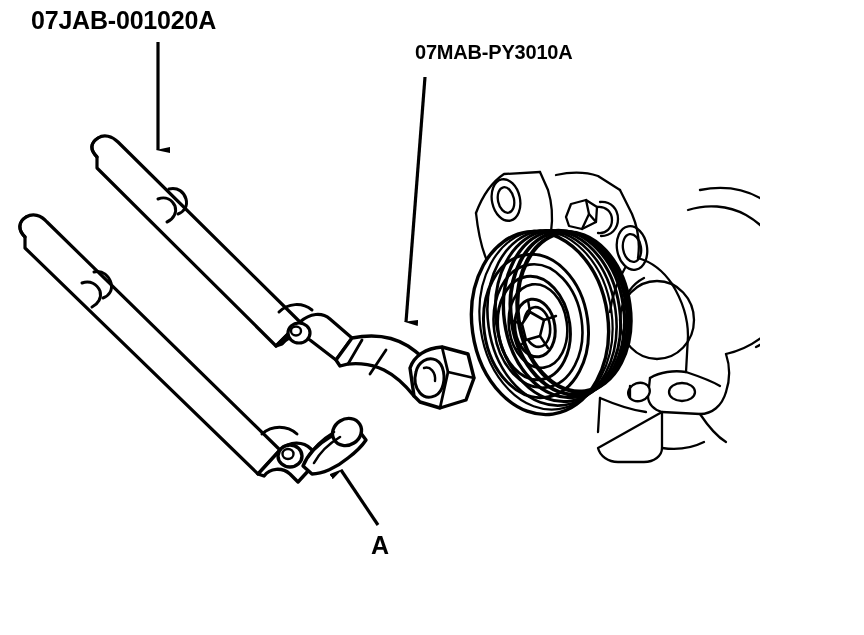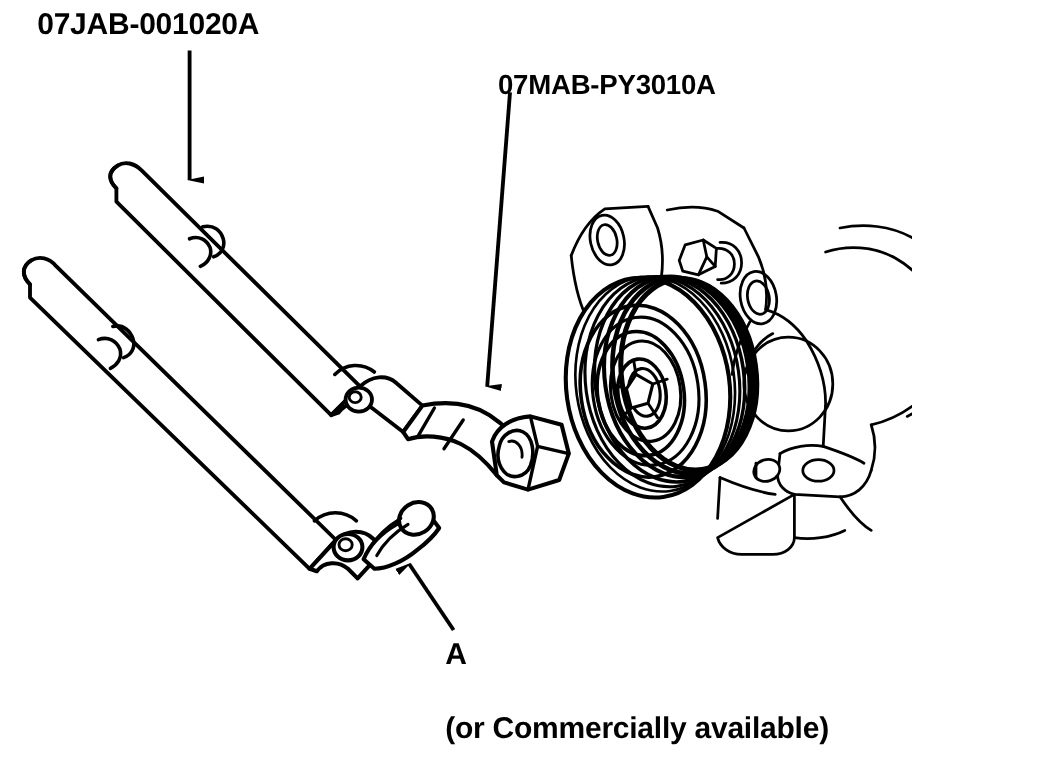--- a/index.html
+++ b/index.html
@@ -32,22 +32,21 @@
     letter-spacing: -0.2px;
   }
   #label-jab {
     left: 31px;
     top: 6px;
     font-size: 25px;
   }
   #label-mab {
     left: 415px;
     top: 41px;
-    font-size: 23px;
-    margin-top: 16px;
+    font-size: 20px;
   }
   #label-a {
     left: 371px;
     top: 531px;
     font-size: 25px;
   }
   #label-jaa {
     left: 371px;
     top: 562px;
     font-size: 25px;
@@ -275,15 +274,14 @@
 
   </svg>
 
   <div class="label" id="label-jab">07JAB-001020A</div>
 
   <div class="label" id="label-mab">07MAB-PY3010A</div>
 
   <div class="label" id="label-a">A</div>
 
 
-  <div class="label" id="label-comm">(or Commercially available)</div>
 
 </div>
 
 </body></html>

